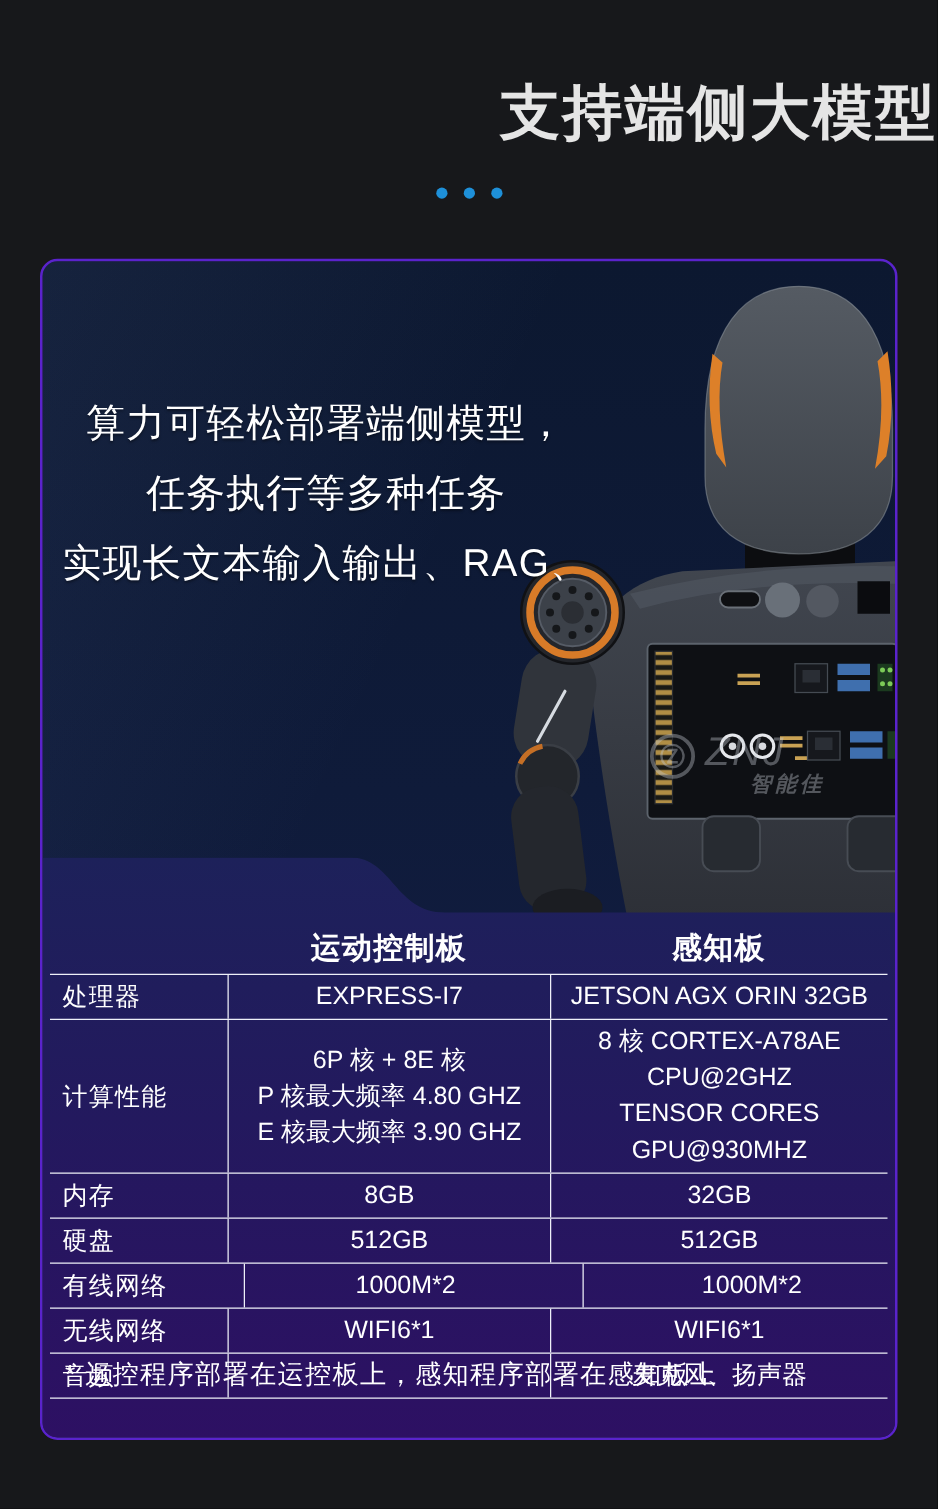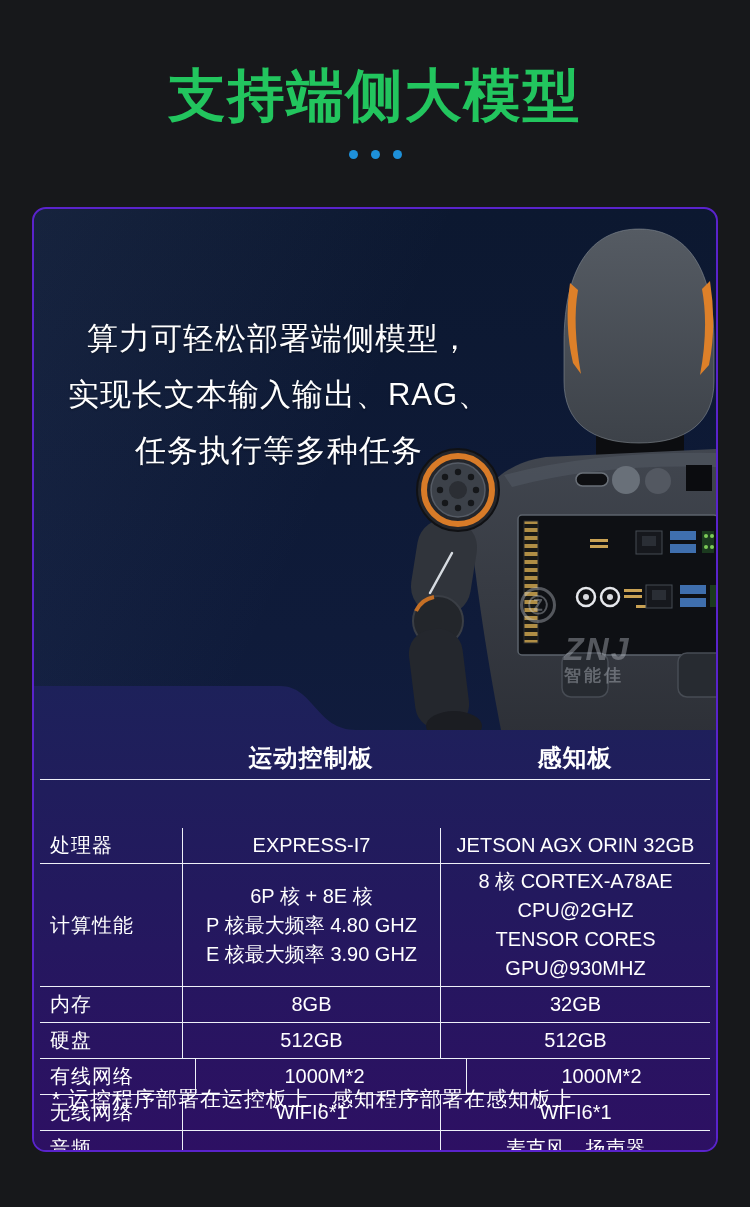--- a/index.html
+++ b/index.html
@@ -6,21 +6,21 @@
   html,body { background:#0d0d0f; }
   body { font-family:"Liberation Sans","DejaVu Sans",sans-serif; }
   .page {
     position:relative; width:750px; height:1207px; margin:0 auto;
     background:#17181b; overflow:hidden; color:#fff;
   }
 
   
   .title {
     position:absolute; top:58px; left:0; width:100%;
-    text-align:center; font-size:57px; color:#22c55e; letter-spacing:2px;
+    text-align:right; font-size:48px; color:#e5e5e5; letter-spacing:2px;
   }
   .title .t-regular { font-weight:600; }
   .title .t-bold { font-weight:900; }
   .dots {
     position:absolute; top:150px; left:0; width:100%;
     display:flex; justify-content:center; gap:13px;
   }
   .dots i { width:9px; height:9px; border-radius:50%; background:#1e90d9; display:block; }
 
   
@@ -29,43 +29,43 @@
     border:2px solid #5a23cc; border-radius:14px; overflow:hidden;
     background:linear-gradient(180deg,#0c1830 0%,#0f1b3a 45%,#151e4a 100%);
   }
   .card::before { 
     content:""; position:absolute; inset:0; pointer-events:none;
     background:linear-gradient(115deg, rgba(110,130,180,0.10) 0%, rgba(110,130,180,0) 38%);
   }
 
   
   .desc {
-    position:absolute; top:102px; left:22px; width:446px; z-index:3;
+    position:absolute; top:102px; left:4px; width:446px; z-index:3;
     text-align:center; font-size:31px; line-height:56px; letter-spacing:1px;
     color:#ffffff; text-shadow:0 1px 2px rgba(0,0,0,.4);
   }
 
   
   .robot { position:absolute; top:14px; right:-2px; width:332px; height:512px; z-index:1; }
 
   
   .watermark {
     position:absolute; top:376px; left:486px; z-index:2;
     display:flex; align-items:flex-start; gap:8px;
     color:rgba(200,205,214,0.38); user-select:none;
   }
   .wm-circle {
     width:36px; height:36px; border-radius:50%;
     border:3px solid rgba(200,205,214,0.38); margin-top:2px;
     display:flex; align-items:center; justify-content:center;
     font-size:20px; font-weight:700;
   }
   .wm-text { display:flex; flex-direction:column; line-height:1; }
-  .wm-brand { font-size:32px; font-weight:700; font-style:italic; letter-spacing:2px;margin-top:48px; }
-  .wm-sub { font-size:17px; font-weight:700; margin-top:2px; letter-spacing:3px; }
+  .wm-brand { font-size:32px; font-weight:400; font-style:italic; letter-spacing:2px; }
+  .wm-sub { font-size:17px; font-weight:700; font-style:italic; margin-top:2px; letter-spacing:3px;margin-left:36px; }
 
   
   .panel {
     position:absolute; left:0; bottom:0; width:682px; height:464px; z-index:2;
     background:linear-gradient(180deg,#1d215a 0%,#23195e 45%,#2d1063 100%);
     clip-path:path("M0 0 H246 C280 0 282 44 322 44 H682 V464 H0 Z");
   }
 
   
   .spec { position:absolute; left:6px; top:528px; width:670px; z-index:3; }
@@ -106,22 +106,22 @@
   <div class="dots">
     <i></i>
     <i></i>
     <i></i>
   </div>
 
   <div class="card">
 
     <div class="desc">
         <div>算力可轻松部署端侧模型，</div>
+        <div>任务执行等多种任务</div>
         <div>实现长文本输入输出、RAG、</div>
-        <div>任务执行等多种任务</div>
       </div>
 
     <svg class="robot" viewBox="0 0 332 512" xmlns="http://www.w3.org/2000/svg">
       <defs>
         <linearGradient id="headG" x1="0" y1="0" x2="0" y2="1">
           <stop offset="0" stop-color="#555b63"></stop>
             <stop offset="1" stop-color="#3d4249"></stop>
         </linearGradient>
         <linearGradient id="torsoG" x1="0" y1="0" x2="0" y2="1">
           <stop offset="0" stop-color="#41464f"></stop>
@@ -213,21 +213,21 @@
 
     <div class="panel"></div>
 
     <div class="spec">
       <div class="spec-head">
         <div class="h"></div>
         <div class="h">运动控制板</div>
         <div class="h">感知板</div>
       </div>
       <div class="spec-body" id="spec-body">
-          <div class="spec-row" style="min-height: 36px; margin-top: 48px;">
+          <div class="spec-row" style="min-height: 36px;">
             <div class="cell-label">处理器</div>
             <div class="cell-val cell-m">
               <div class="line">EXPRESS-I7</div>
             </div>
             <div class="cell-val cell-p">
               <div class="line">JETSON AGX ORIN 32GB</div>
             </div>
           </div>
           <div class="spec-row" style="min-height: 88px;">
             <div class="cell-label">计算性能</div>

